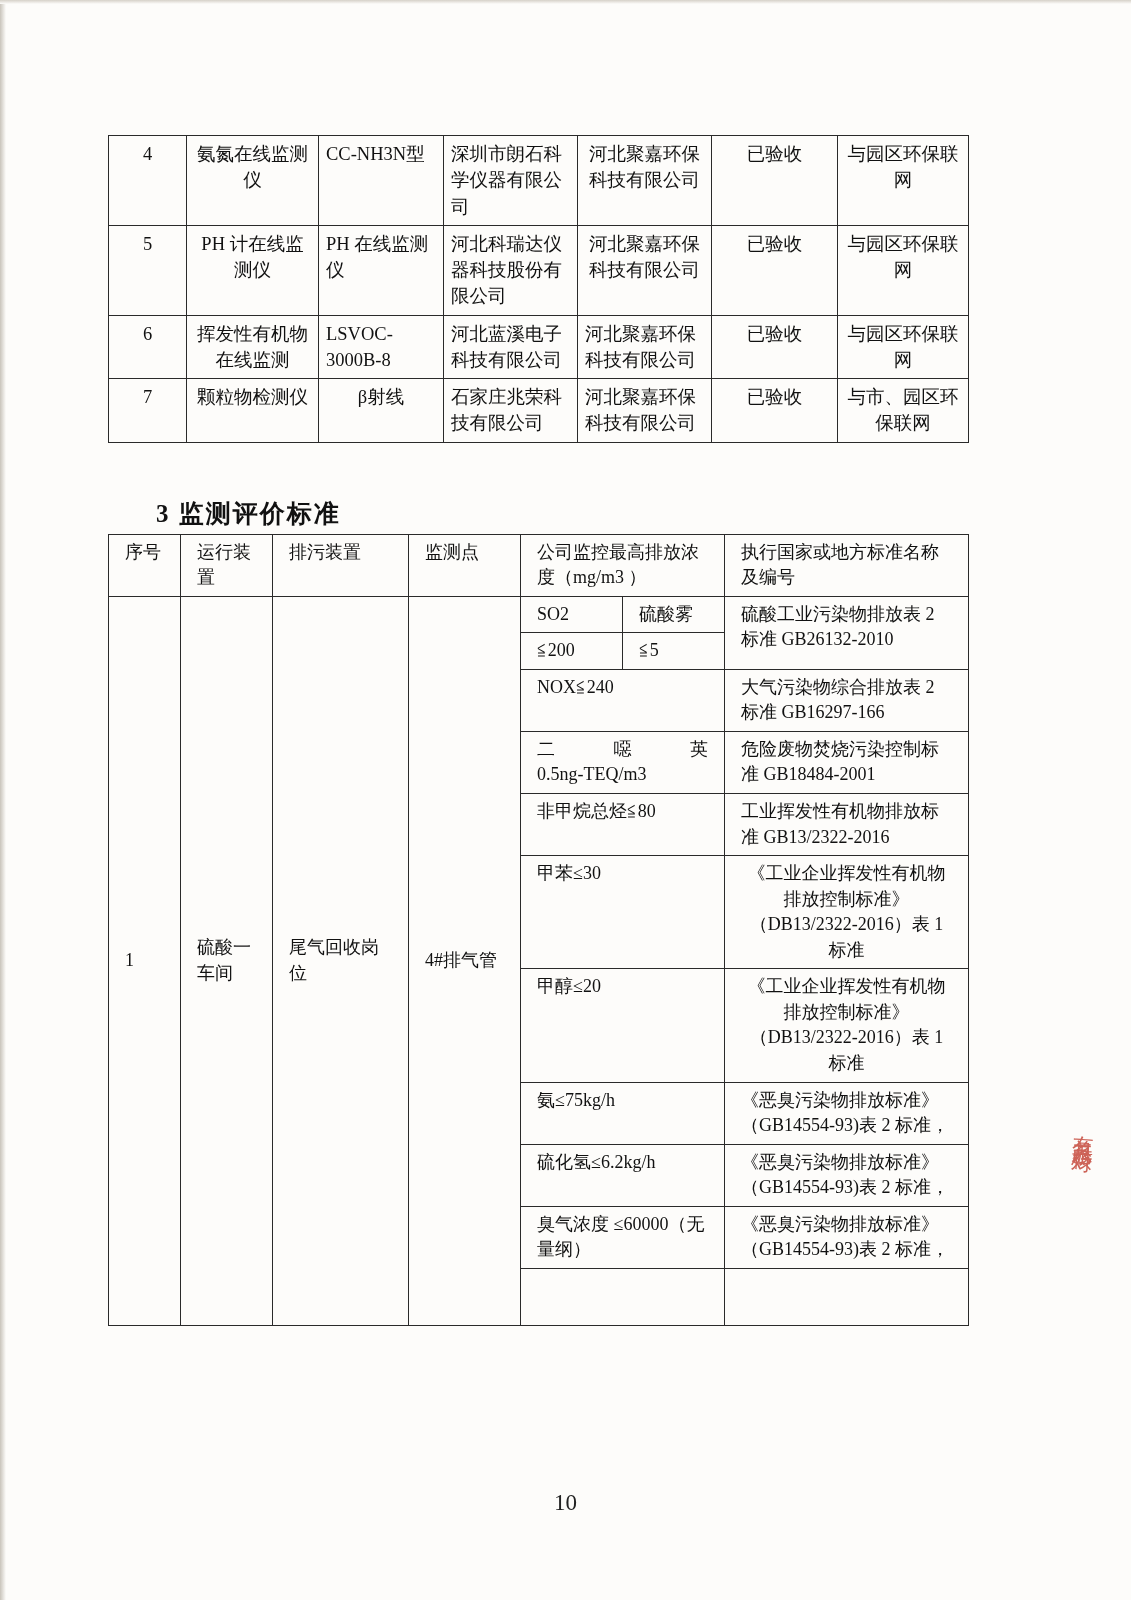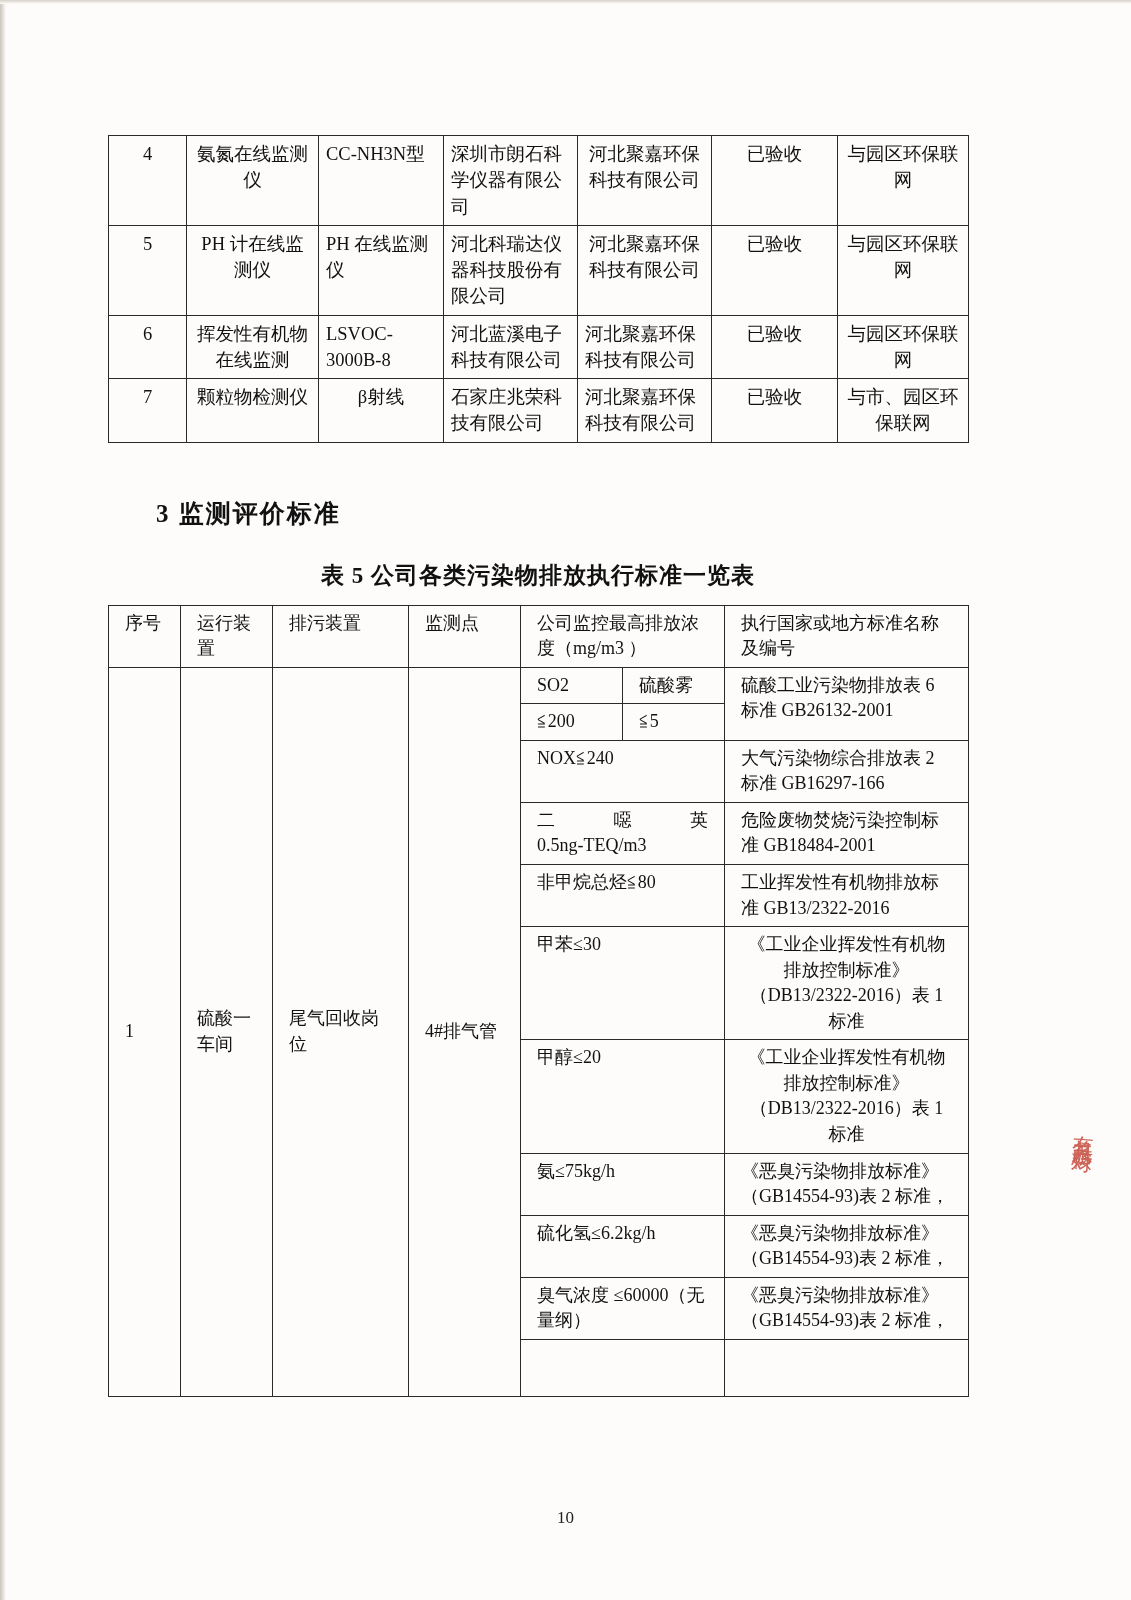--- a/index.html
+++ b/index.html
@@ -99,23 +99,23 @@
 
   #std-table td { font-size: 18px; padding: 5px 16px; }
   .cell-justify {
     text-align: justify;
     text-align-last: justify;
   }
 
   .page-number {
     position: absolute;
     left: 0; right: 0;
-    bottom: 72px;
+    bottom: 84px;
     text-align: center;
-    font-size: 17px;
+    font-size: 23px;
     color: #222;
     font-family: "Liberation Serif", serif;
   }
 
   .stamp {
     position: absolute;
     right: 42px;
     top: 1118px;
     width: 60px;
     height: 250px;
@@ -184,21 +184,20 @@
           <td class="t-left">石家庄兆荣科技有限公司</td>
           <td class="t-left">河北聚嘉环保科技有限公司</td>
           <td class="t-center">已验收</td>
           <td class="t-center">与市、园区环保联网</td>
         </tr>
       </tbody>
     </table>
 
     <div class="heading-1">3 监测评价标准</div>
 
-    <div class="table-caption">表 5 公司各类污染物排放执行标准一览表</div>
 
     <table id="std-table">
       <colgroup>
         <col class="s0">
           <col class="s1">
           <col class="s2">
           <col class="s3">
           <col class="s4">
           <col class="s5">
           <col class="s6">
@@ -213,21 +212,21 @@
           <td class="t-left">执行国家或地方标准名称及编号</td>
         </tr>
 
         <tr>
           <td class="t-left" rowspan="11" style="vertical-align: middle;">1</td>
           <td class="t-left" rowspan="11" style="vertical-align: middle;">硫酸一车间</td>
           <td class="t-left" rowspan="11" style="vertical-align: middle;">尾气回收岗位</td>
           <td class="t-left" rowspan="11" style="vertical-align: middle;">4#排气管</td>
           <td class="t-left">SO2</td>
           <td class="t-left">硫酸雾</td>
-          <td class="t-left" rowspan="2">硫酸工业污染物排放表 6 标准 GB26132-2001</td>
+          <td class="t-left" rowspan="2">硫酸工业污染物排放表 2 标准 GB26132-2010</td>
         </tr>
         <tr>
           <td class="t-left">≦200</td>
           <td class="t-left">≦5</td>
         </tr>
 
         <tr>
           <td class="t-left" colspan="2">NOX≦240</td>
           <td class="t-left">大气污染物综合排放表 2 标准 GB16297-166</td>
         </tr>

